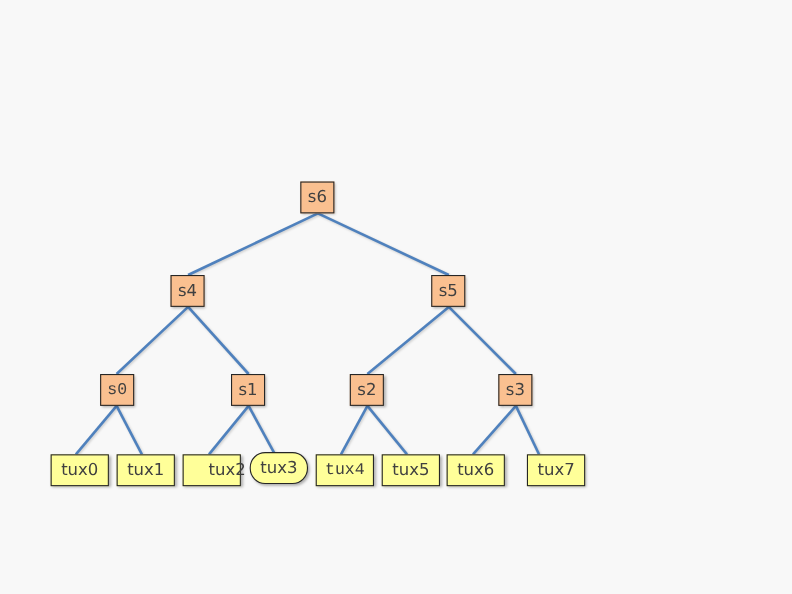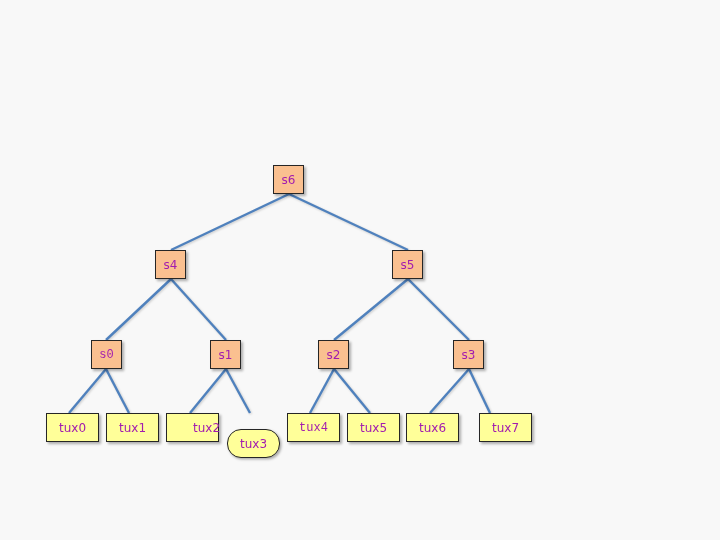--- a/index.html
+++ b/index.html
@@ -27,22 +27,22 @@
     filter: drop-shadow(1px 1.5px 1px rgba(0,0,0,0.18));
   }
   .node {
     position: absolute;
     display: flex;
     align-items: center;
     justify-content: center;
     border: 1.6px solid #262626;
     box-sizing: border-box;
     box-shadow: 1.5px 1.5px 2.5px rgba(0,0,0,0.3);
-    font-size: 12px;
-    color: #a21caf;
+    font-size: 15px;
+    color: #404040;
     line-height: 1;
   }
   .node.switch {
     width: 31px;
     height: 29px;
     background: #fac090;
   }
   .node.host {
     width: 53px;
     height: 29px;
@@ -77,19 +77,19 @@
   <div class="node switch" style="left:392px; top:250px;text-align:center;">s5</div>
 
   <div class="node switch" style="left:91px;  top:340px;font-family:Liberation Mono, monospace;">s0</div>
   <div class="node switch" style="left:210px; top:340px;">s1</div>
   <div class="node switch" style="left:318px; top:340px;">s2</div>
   <div class="node switch" style="left:453px; top:340px;">s3</div>
 
   <div class="node host" style="left:46px;  top:413px;">tux0</div>
   <div class="node host" style="left:106px; top:413px;">tux1</div>
   <div class="node host" style="left:166px; top:413px;padding-left:28px;">tux2</div>
-  <div class="node host" style="left:227px; top:429px;border-radius:14px;">tux3</div>
+  <div class="node host" style="left:227px; top:411px;border-radius:14px;">tux3</div>
   <div class="node host" style="left:287px; top:413px;font-family:Liberation Mono, monospace;">tux4</div>
   <div class="node host" style="left:347px; top:413px;text-align:right;">tux5</div>
   <div class="node host" style="left:406px; top:413px;">tux6</div>
   <div class="node host" style="left:479px; top:413px;">tux7</div>
 
 </div>
 
 </body></html>

